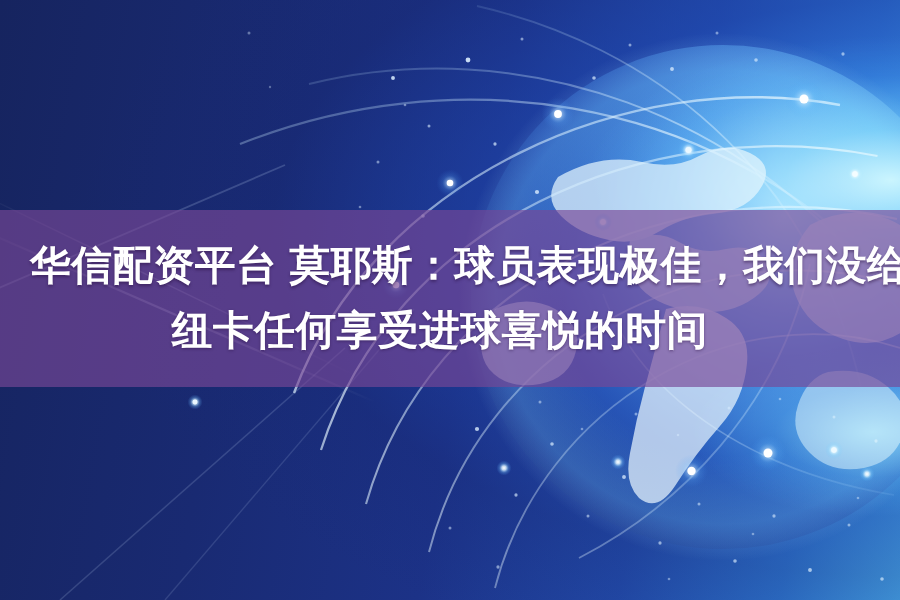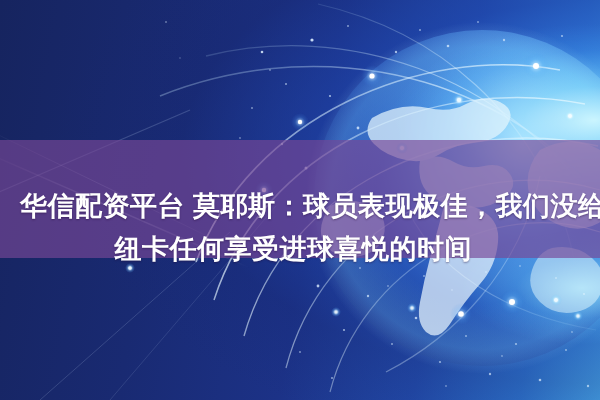--- a/index.html
+++ b/index.html
@@ -79,21 +79,20 @@
     justify-content: center;
     box-sizing: border-box;
     padding: 0 18px 0 20px;
     color: #FFFFFF;
     font-size: 27px;
     font-weight: bold;
     line-height: 43px;
     letter-spacing: 0.5px;
     text-shadow: 0 1px 2px rgba(35,12,55,0.45);
     white-space: nowrap;
-    margin-top: 29px;
   }
   .cap-line { display: block; }
   .cap-line-1 { align-self: flex-start; }
   .cap-line-2 { align-self: flex-end; padding-right: 110px; text-align: right; }
 </style>
 </head>
 <body>
 
 <div id="stage">
 

